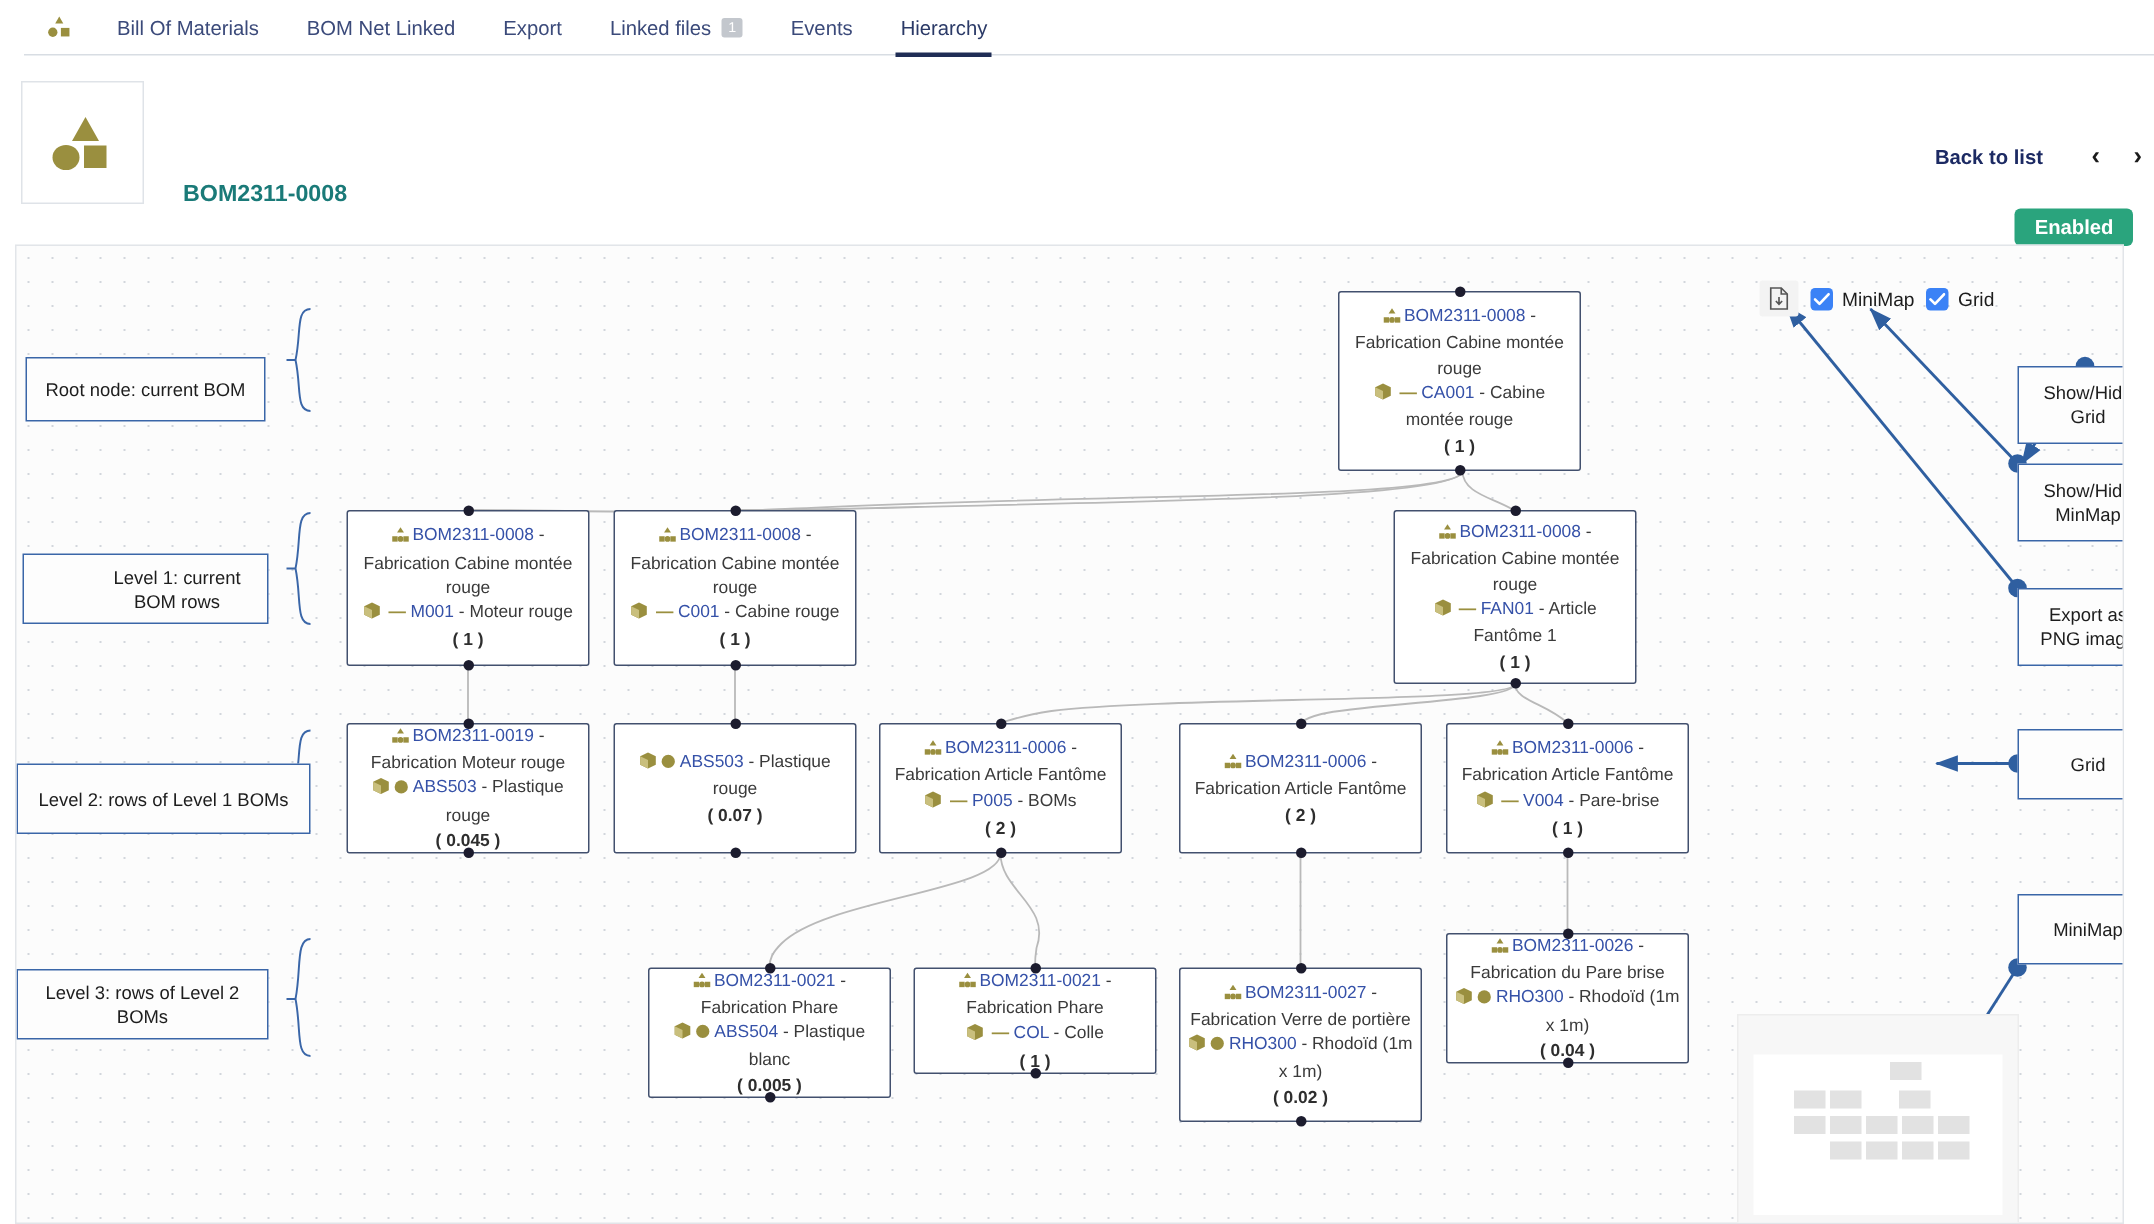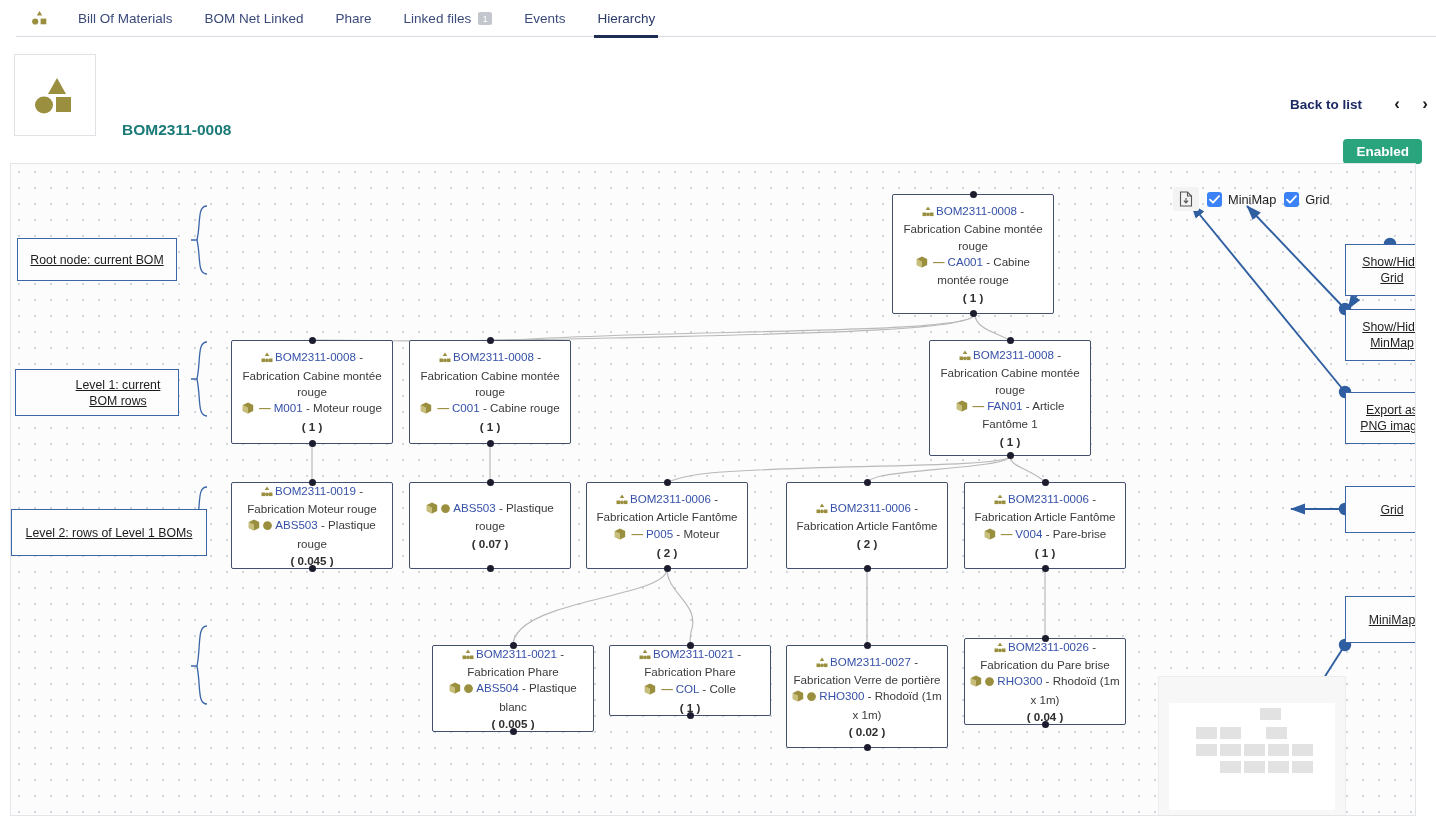--- a/index.html
+++ b/index.html
@@ -107,21 +107,20 @@
   .callout {
     position: absolute;
     border: 1px solid #3a66a8;
     background: #fdfdfd;
     color: #1d1d1d;
     font-size: 12.3px;
     line-height: 16px;
     text-align: center;
     display: flex; align-items: center; justify-content: center;
     padding: 4px 6px;
-    text-decoration: underline;
   }
 
   
   #toolbar {
     position: absolute; left: 1162px; top: 23px;
     display: flex; align-items: center; gap: 8px;
     font-size: 12.8px; color: #1d1d1d;
   }
   #export-btn {
     width: 26px; height: 24px; background: #f3f3f3;
@@ -161,21 +160,21 @@
     </svg>
   </div>
 
   <div class="tab">
     <span>Bill Of Materials</span>
   </div>
   <div class="tab">
     <span>BOM Net Linked</span>
   </div>
   <div class="tab">
-    <span>Phare</span>
+    <span>Export</span>
   </div>
   <div class="tab">
     <span>Linked files</span>
     <span class="badge">1</span>
   </div>
   <div class="tab">
     <span>Events</span>
   </div>
   <div class="tab active">
     <span>Hierarchy</span>
@@ -381,21 +380,21 @@
             <polygon points="6,0.5 8.3,4 3.7,4" fill="#9a8f3f"></polygon>
             <rect x="0.5" y="6.5" width="3.6" height="3.6" fill="#9a8f3f"></rect>
             <rect x="7.9" y="6.5" width="3.6" height="3.6" fill="#9a8f3f"></rect>
             <circle cx="6" cy="8.3" r="1.9" fill="#9a8f3f"></circle>
           </svg></span><span class="code">BOM2311-0006</span> - <span>Fabrication Article Fantôme</span>
     </span>
     <span class="ln">
       <span class="ico"><svg width="12" height="12" viewBox="0 0 12 12">
             <path d="M6 0.6 L11.2 3.1 L11.2 8.9 L6 11.4 L0.8 8.9 L0.8 3.1 Z" fill="#9a8f3f"></path>
             <path d="M0.8 3.1 L6 5.6 L6 11.4 L0.8 8.9 Z" fill="#c9bf7d"></path>
-          </svg></span><span class="dash">—</span><span class="code">P005</span> - <span>Moteur</span>
+          </svg></span><span class="dash">—</span><span class="code">P005</span> - <span>BOMs</span>
     </span>
     <span class="ln qty">( 2 )</span>
     <span class="port bot"></span>
   </div>
 
   <div class="node" style="left:775px; top:318px; width:162px; height:87px;">
     <span class="port top"></span>
     <span class="ln">
       <span class="ico"><svg width="12" height="11" viewBox="0 0 12 11">
             <polygon points="6,0.5 8.3,4 3.7,4" fill="#9a8f3f"></polygon>
@@ -485,21 +484,21 @@
             <path d="M6 0.6 L11.2 3.1 L11.2 8.9 L6 11.4 L0.8 8.9 L0.8 3.1 Z" fill="#9a8f3f"></path>
             <path d="M0.8 3.1 L6 5.6 L6 11.4 L0.8 8.9 Z" fill="#c9bf7d"></path>
           </svg></span><span class="ico"><svg width="11" height="11" viewBox="0 0 11 11">
             <circle cx="5.5" cy="5.6" r="4.4" fill="#9a8f3f"></circle>
           </svg></span><span class="code">RHO300</span> - <span>Rhodoïd (1m x 1m)</span>
     </span>
     <span class="ln qty">( 0.02 )</span>
     <span class="port bot"></span>
   </div>
 
-  <div class="node" style="left:953px; top:474px; width:162px; height:87px;">
+  <div class="node" style="left:953px; top:458px; width:162px; height:87px;">
     <span class="port top"></span>
     <span class="ln">
       <span class="ico"><svg width="12" height="11" viewBox="0 0 12 11">
             <polygon points="6,0.5 8.3,4 3.7,4" fill="#9a8f3f"></polygon>
             <rect x="0.5" y="6.5" width="3.6" height="3.6" fill="#9a8f3f"></rect>
             <rect x="7.9" y="6.5" width="3.6" height="3.6" fill="#9a8f3f"></rect>
             <circle cx="6" cy="8.3" r="1.9" fill="#9a8f3f"></circle>
           </svg></span><span class="code">BOM2311-0026</span> - <span>Fabrication du Pare brise</span>
     </span>
     <span class="ln">
@@ -515,20 +514,23 @@
   </div>
 
   <div class="callout" style="left:6px; top:74px; width:160px; height:43px;">
     <span>Root node: current BOM</span>
   </div>
   <div class="callout" style="left:4px; top:205px; width:164px; height:47px;padding-left:48px;">
     <span>Level 1: current BOM rows</span>
   </div>
   <div class="callout" style="left:0px; top:345px; width:196px; height:47px;">
     <span>Level 2: rows of Level 1 BOMs</span>
+  </div>
+  <div class="callout" style="left:0px; top:482px; width:168px; height:47px;">
+    <span>Level 3: rows of Level 2 BOMs</span>
   </div>
 
   <div class="callout" style="left:1334px; top:80px; width:94px; height:52px;">
     <span>Show/Hide Grid</span>
   </div>
   <div class="callout" style="left:1334px; top:145px; width:94px; height:52px;">
     <span>Show/Hide MinMap</span>
   </div>
   <div class="callout" style="left:1334px; top:228px; width:94px; height:52px;">
     <span>Export as PNG image</span>

